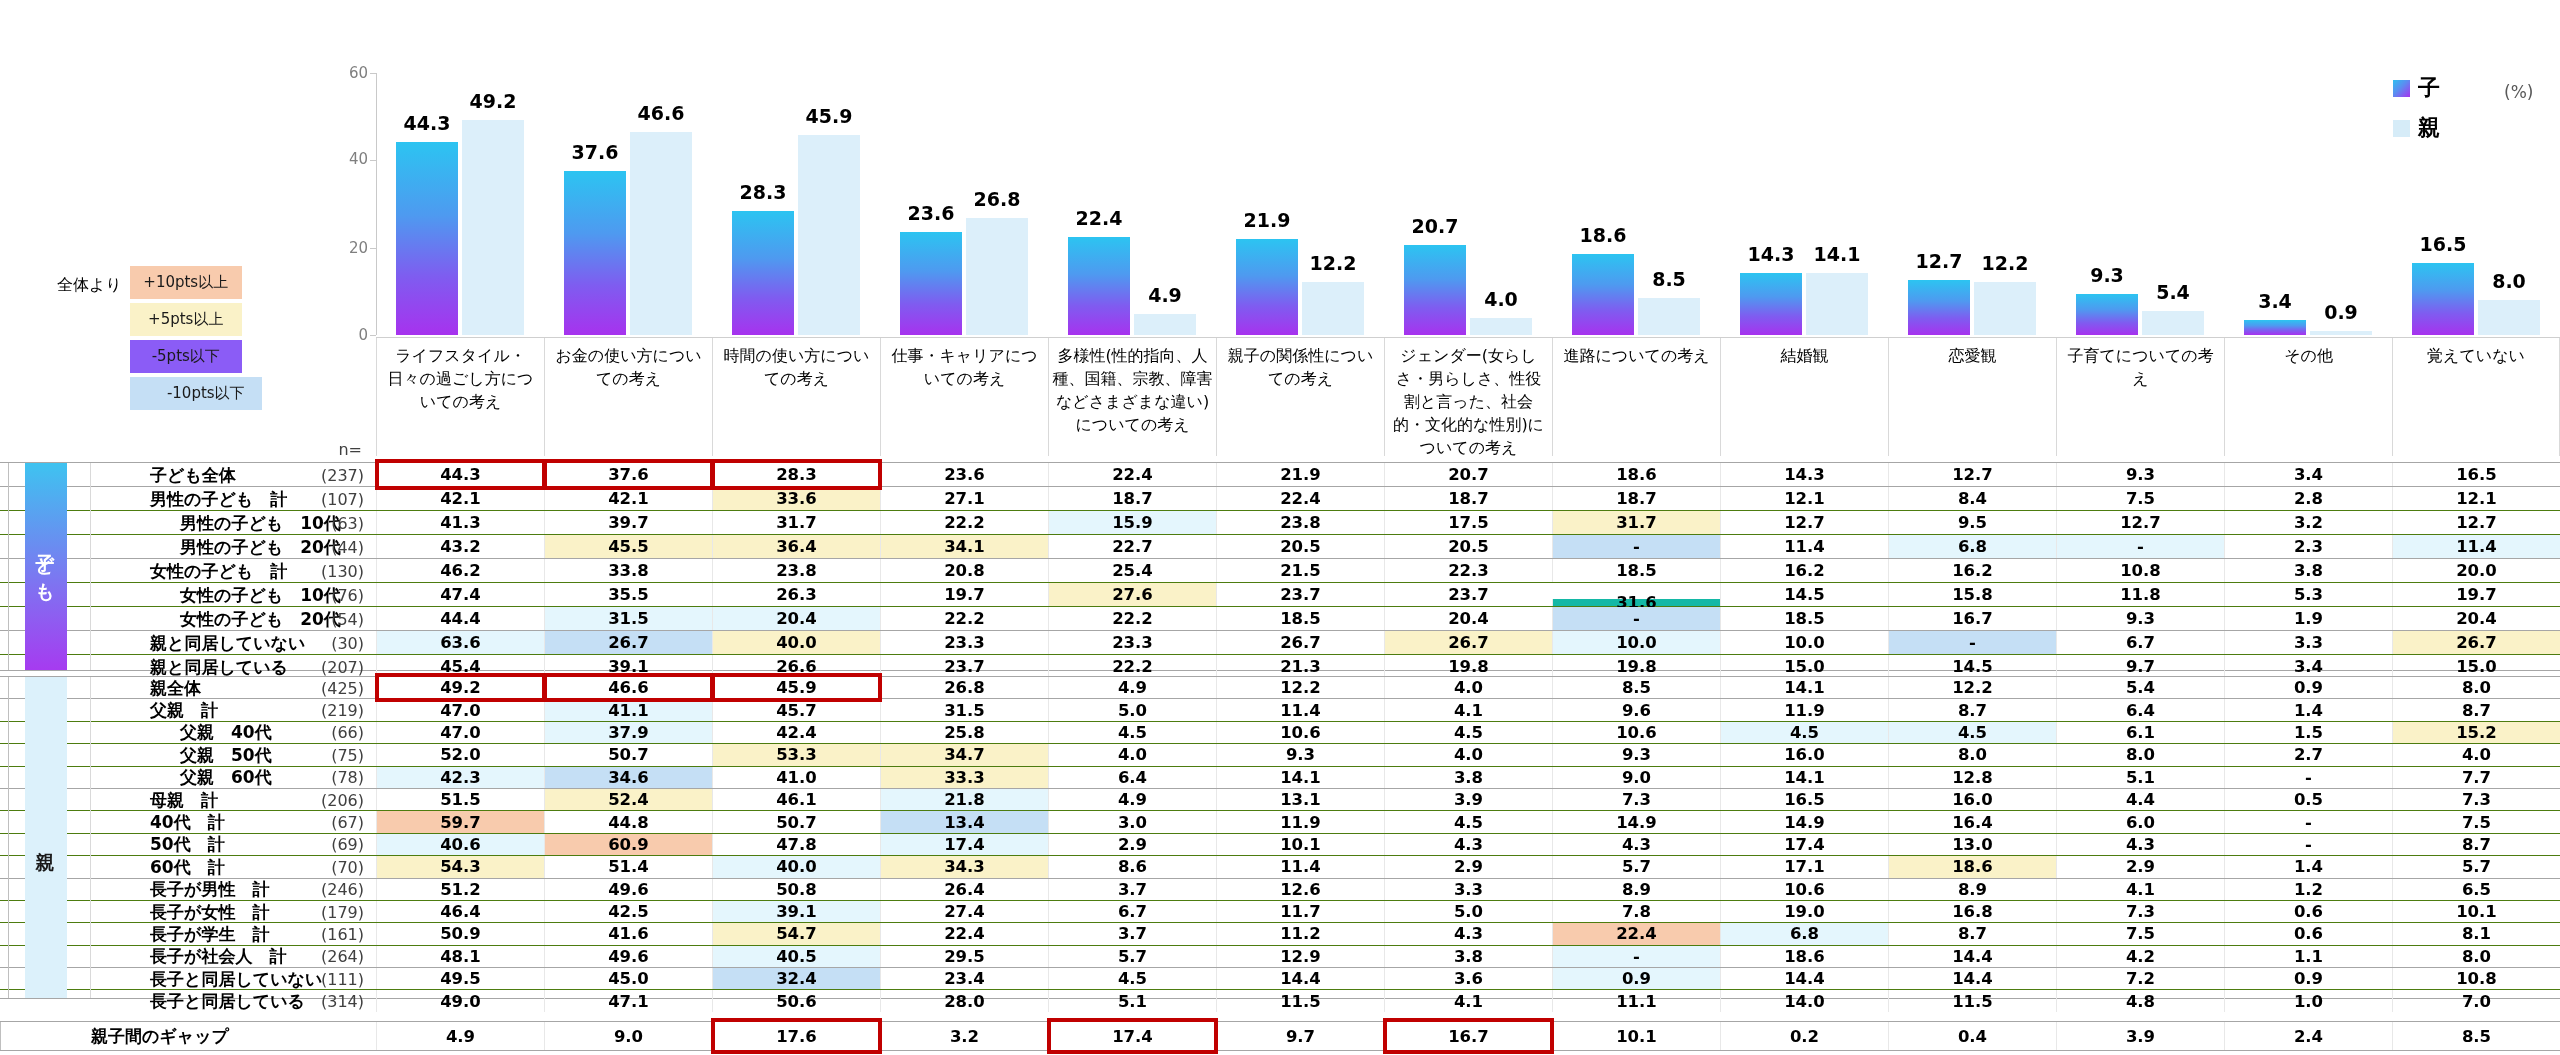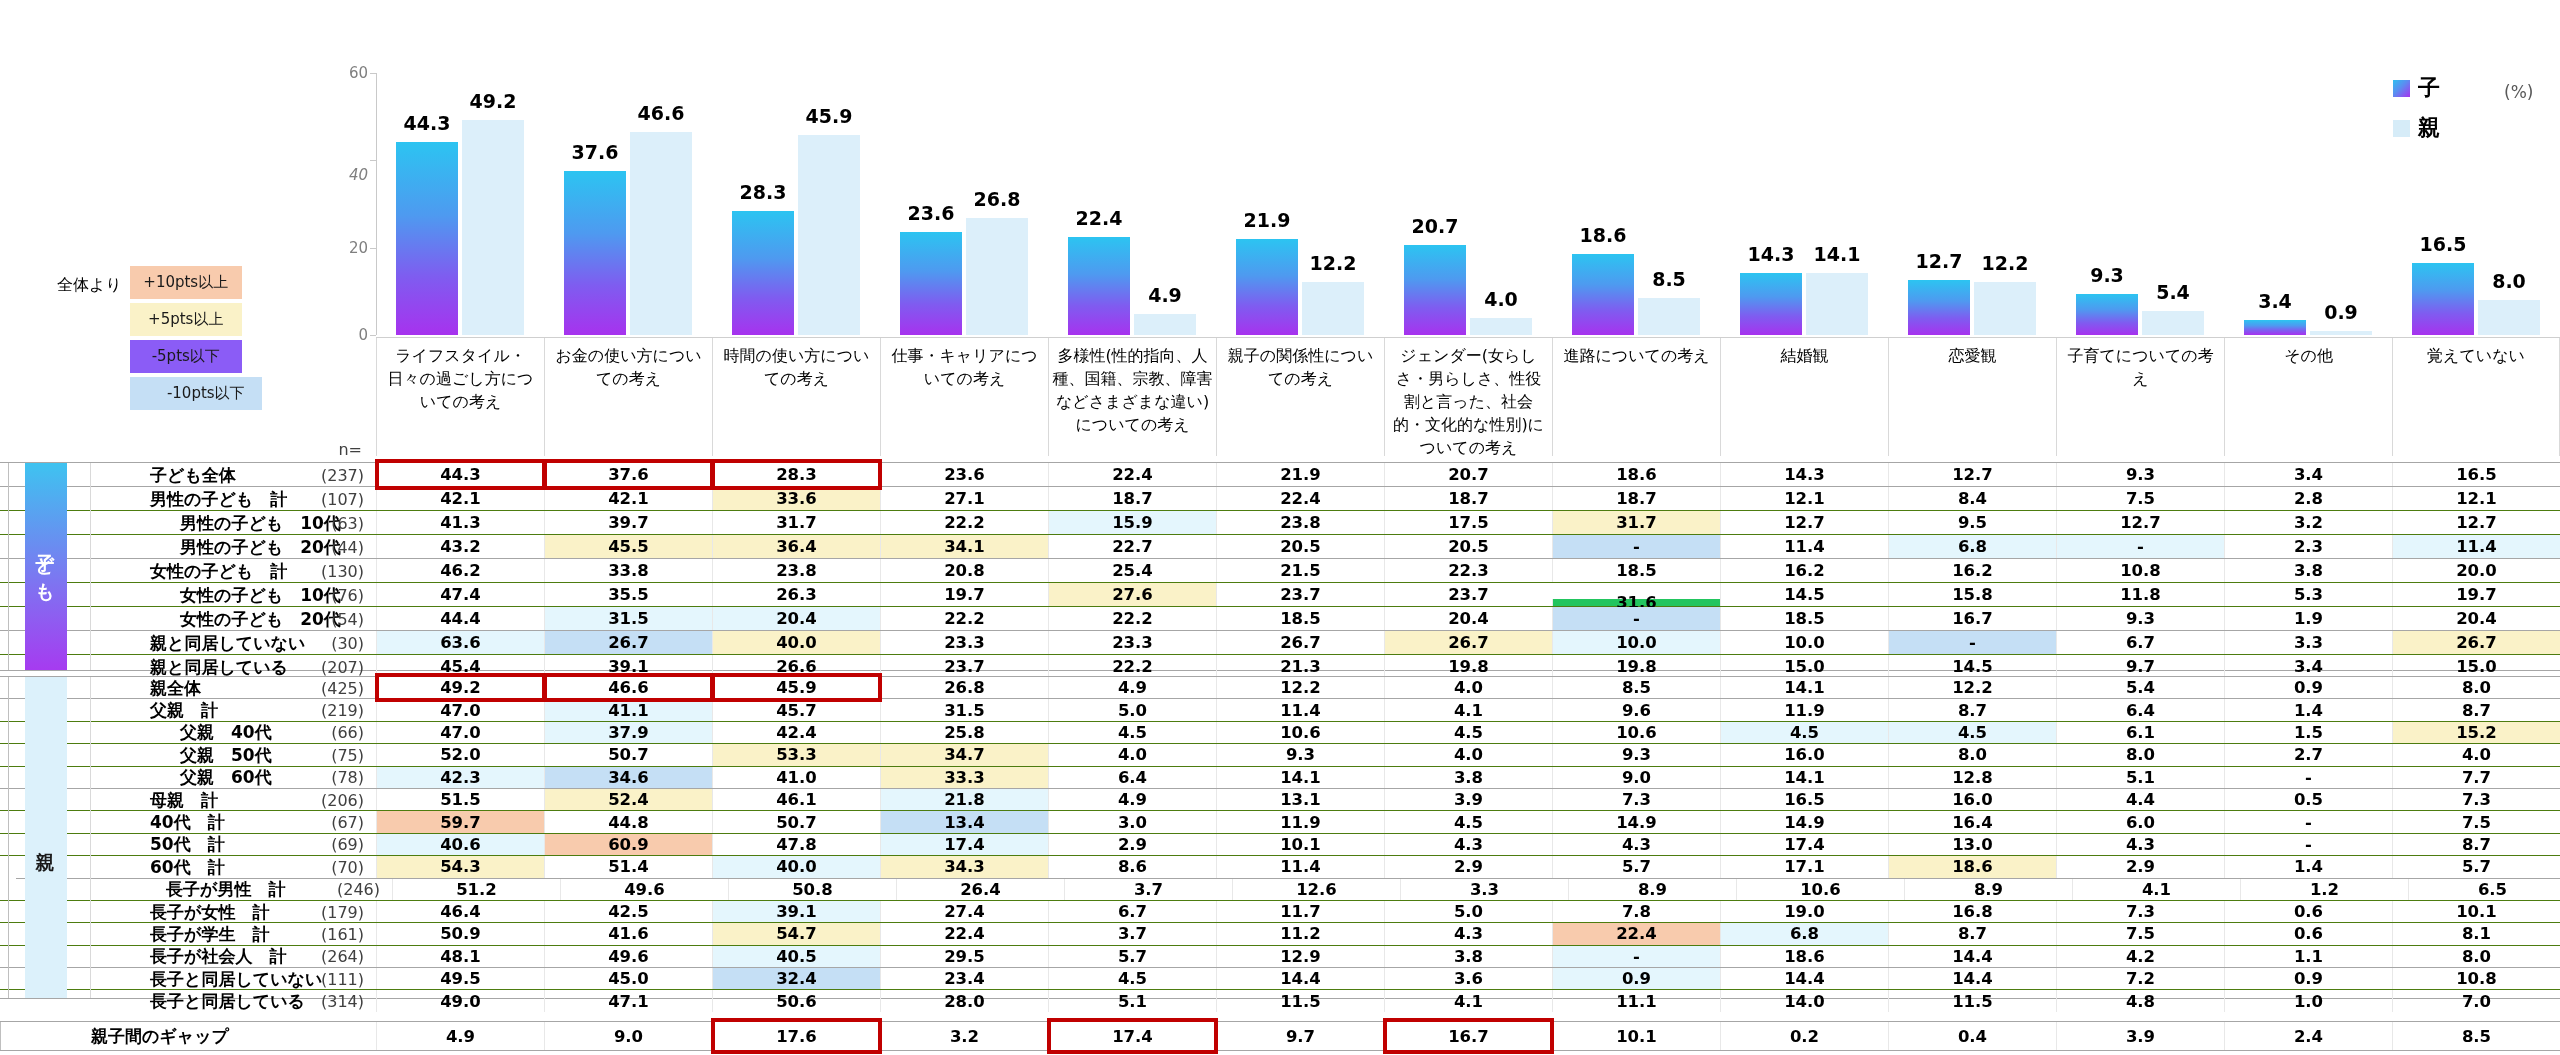--- a/index.html
+++ b/index.html
@@ -84,21 +84,21 @@
         <div class="th-item" style="background: rgb(197, 223, 245); padding-left: 20px;">-10pts以下</div>
       </div>
   </div>
 
   <div id="chart">
       <div class="axis-line" style="left: 376px; top: 73px; height: 262px;"></div>
       <div class="ytick" style="left: 328px; top: 326px;">0</div>
       <div class="tick-mark" style="left: 370px; top: 335px;"></div>
       <div class="ytick" style="left: 328px; top: 238.667px;">20</div>
       <div class="tick-mark" style="left: 370px; top: 247.667px;"></div>
-      <div class="ytick" style="left: 328px; top: 166px; font-style: italic;">40</div>
+      <div class="ytick" style="left: 328px; top: 150px;">40</div>
       <div class="tick-mark" style="left: 370px; top: 160.333px;"></div>
       <div class="ytick" style="left: 328px; top: 64px;">60</div>
       <div class="tick-mark" style="left: 370px; top: 73px;"></div>
       <div class="bar bar-child" style="left: 396px; top: 142px; width: 62px; height: 193px;"></div>
       <div class="bar-label" style="left: 376px; top: 112px;">44.3</div>
       <div class="bar bar-parent" style="left: 462px; top: 120px; width: 62px; height: 215px;"></div>
       <div class="bar-label" style="left: 442px; top: 90px;">49.2</div>
       <div class="bar bar-child" style="left: 564px; top: 171px; width: 62px; height: 164px;"></div>
       <div class="bar-label" style="left: 544px; top: 141px;">37.6</div>
       <div class="bar bar-parent" style="left: 630px; top: 132px; width: 62px; height: 203px;"></div>
@@ -269,21 +269,21 @@
             <div class="rowlabel ind1">女性の子ども　10代</div>
             <div class="nval">(76)</div>
           </div>
           <div class="vcell">47.4</div>
           <div class="vcell">35.5</div>
           <div class="vcell">26.3</div>
           <div class="vcell">19.7</div>
           <div class="vcell" style="background: rgb(250, 242, 200);">27.6</div>
           <div class="vcell">23.7</div>
           <div class="vcell">23.7</div>
-          <div class="vcell" style="background: #22c55e; margin-top: 16px;">31.6</div>
+          <div class="vcell" style="background: #14b8a6; margin-top: 16px;">31.6</div>
           <div class="vcell">14.5</div>
           <div class="vcell">15.8</div>
           <div class="vcell">11.8</div>
           <div class="vcell">5.3</div>
           <div class="vcell">19.7</div>
         </div>
         <div class="trow" style="height: 23px;">
           <div class="labelcell">
             <div class="rowlabel ind1">女性の子ども　20代</div>
             <div class="nval">(54)</div>
@@ -509,21 +509,21 @@
           <div class="vcell">8.6</div>
           <div class="vcell">11.4</div>
           <div class="vcell">2.9</div>
           <div class="vcell">5.7</div>
           <div class="vcell">17.1</div>
           <div class="vcell" style="background: rgb(250, 242, 200);">18.6</div>
           <div class="vcell">2.9</div>
           <div class="vcell">1.4</div>
           <div class="vcell">5.7</div>
         </div>
-        <div class="trow sep" style="height: 21.4px; margin-left: 16px;">
+        <div class="trow sep" style="height: 21.4px;">
           <div class="labelcell">
             <div class="rowlabel">長子が男性　計</div>
             <div class="nval">(246)</div>
           </div>
           <div class="vcell">51.2</div>
           <div class="vcell">49.6</div>
           <div class="vcell">50.8</div>
           <div class="vcell">26.4</div>
           <div class="vcell">3.7</div>
           <div class="vcell">12.6</div>

